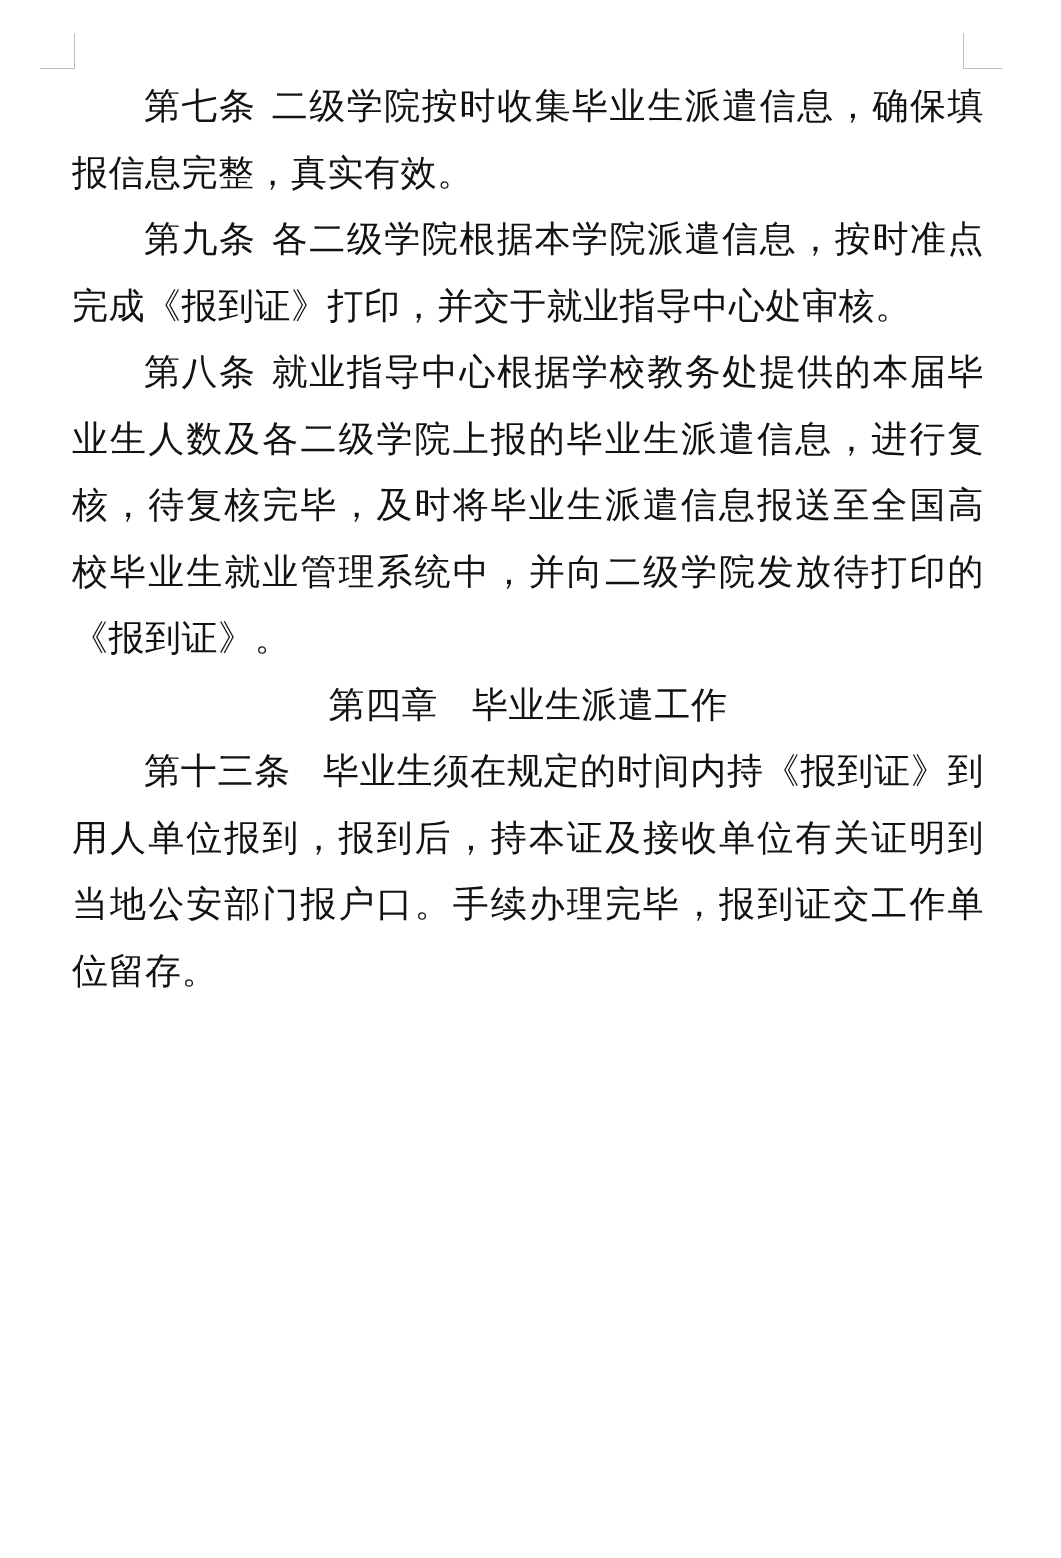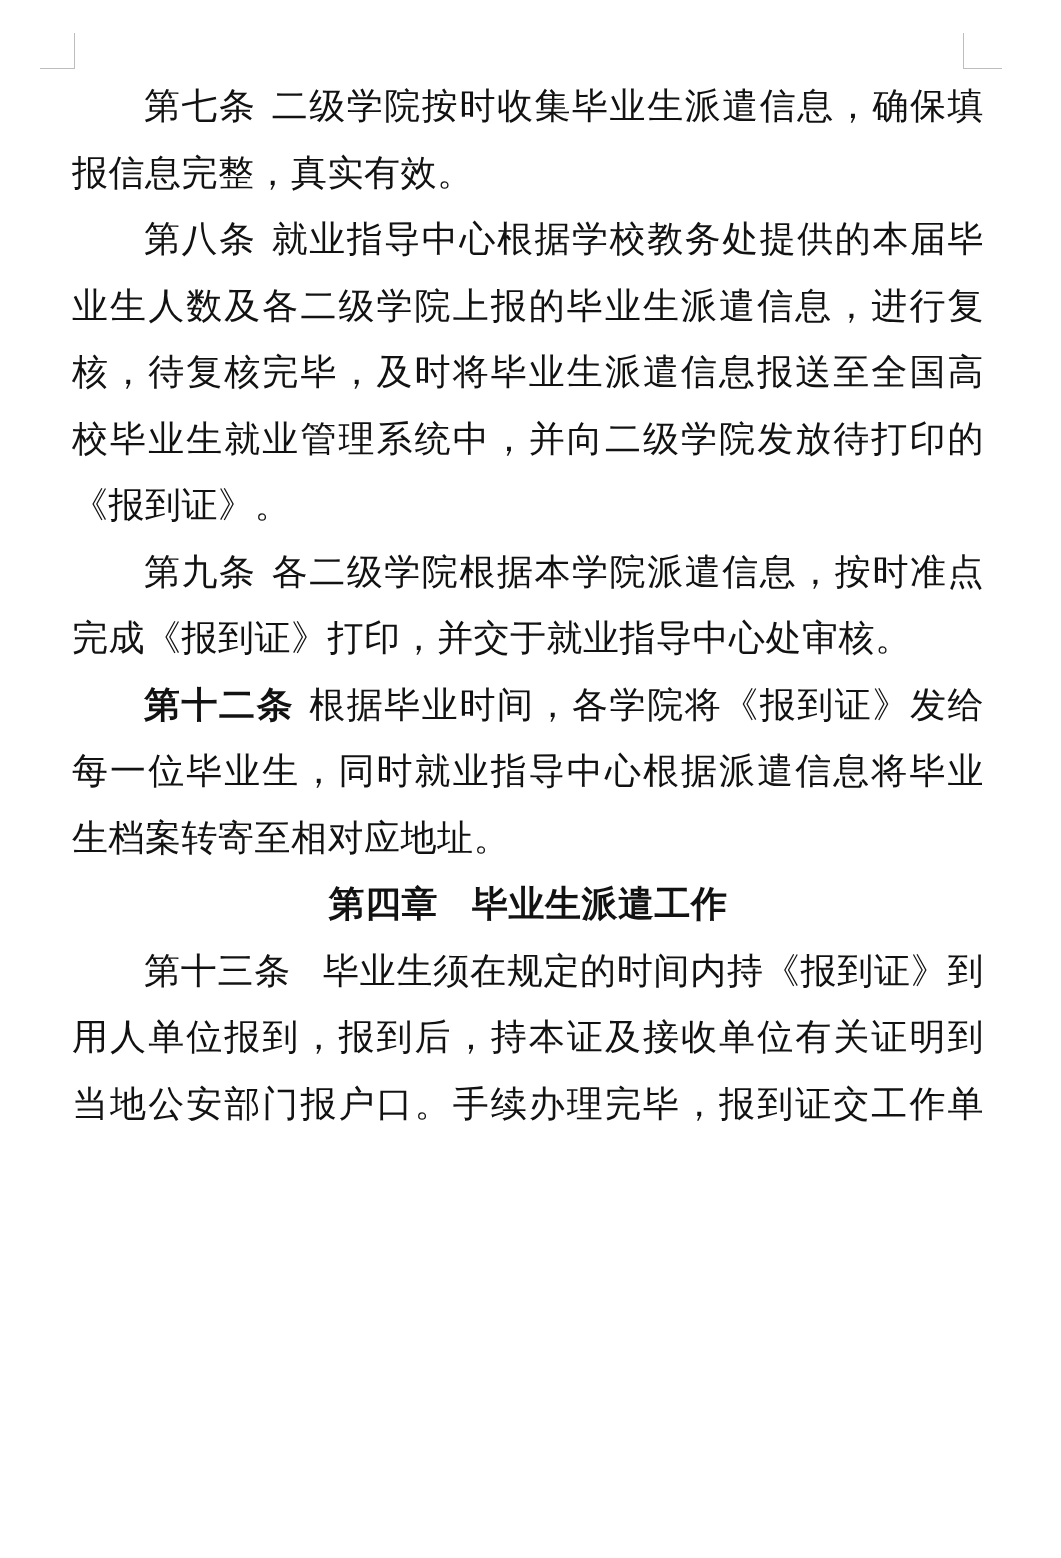--- a/index.html
+++ b/index.html
@@ -50,34 +50,33 @@
   .content p {
     margin: 0;
     padding: 0;
   }
   p.para {
     text-indent: 72px;
   }
   p.chapter {
     text-align: center;
     text-indent: 0;
-    font-weight: bold;
+    font-weight: normal;
   }
   .lead-narrow { margin-right: 15px; }
   .lead-wide   { margin-right: 32px; }
   .chapter .lead { margin-right: 34px; }
   .bold { font-weight: bold; }
 </style>
 </head>
 <body>
 
 <div class="page">
   <div class="corner corner-left"></div>
   <div class="corner corner-right"></div>
   <div class="content">
       <p class="para"><span class="lead lead-narrow">第七条</span><span>二级学院按时收集毕业生派遣信息，确保填报信息完整，真实有效。</span></p>
+      <p class="para"><span class="lead lead-narrow">第九条</span><span>各二级学院根据本学院派遣信息，按时准点完成《报到证》打印，并交于就业指导中心处审核。</span></p>
       <p class="para"><span class="lead lead-narrow">第八条</span><span>就业指导中心根据学校教务处提供的本届毕业生人数及各二级学院上报的毕业生派遣信息，进行复核，待复核完毕，及时将毕业生派遣信息报送至全国高校毕业生就业管理系统中，并向二级学院发放待打印的《报到证》。</span></p>
-      <p class="para"><span class="lead lead-narrow">第九条</span><span>各二级学院根据本学院派遣信息，按时准点完成《报到证》打印，并交于就业指导中心处审核。</span></p>
-      <p class="para"><span class="lead lead-narrow bold">第十二条</span><span>根据毕业时间，各学院将《报到证》发给每一位毕业生，同时就业指导中心根据派遣信息将毕业生档案转寄至相对应地址。</span></p>
       <p class="chapter"><span class="lead lead-narrow">第四章</span><span>毕业生派遣工作</span></p>
       <p class="para"><span class="lead lead-wide">第十三条</span><span>毕业生须在规定的时间内持《报到证》到用人单位报到，报到后，持本证及接收单位有关证明到当地公安部门报户口。手续办理完毕，报到证交工作单位留存。</span></p>
     </div>
 </div>
 
 </body></html>

